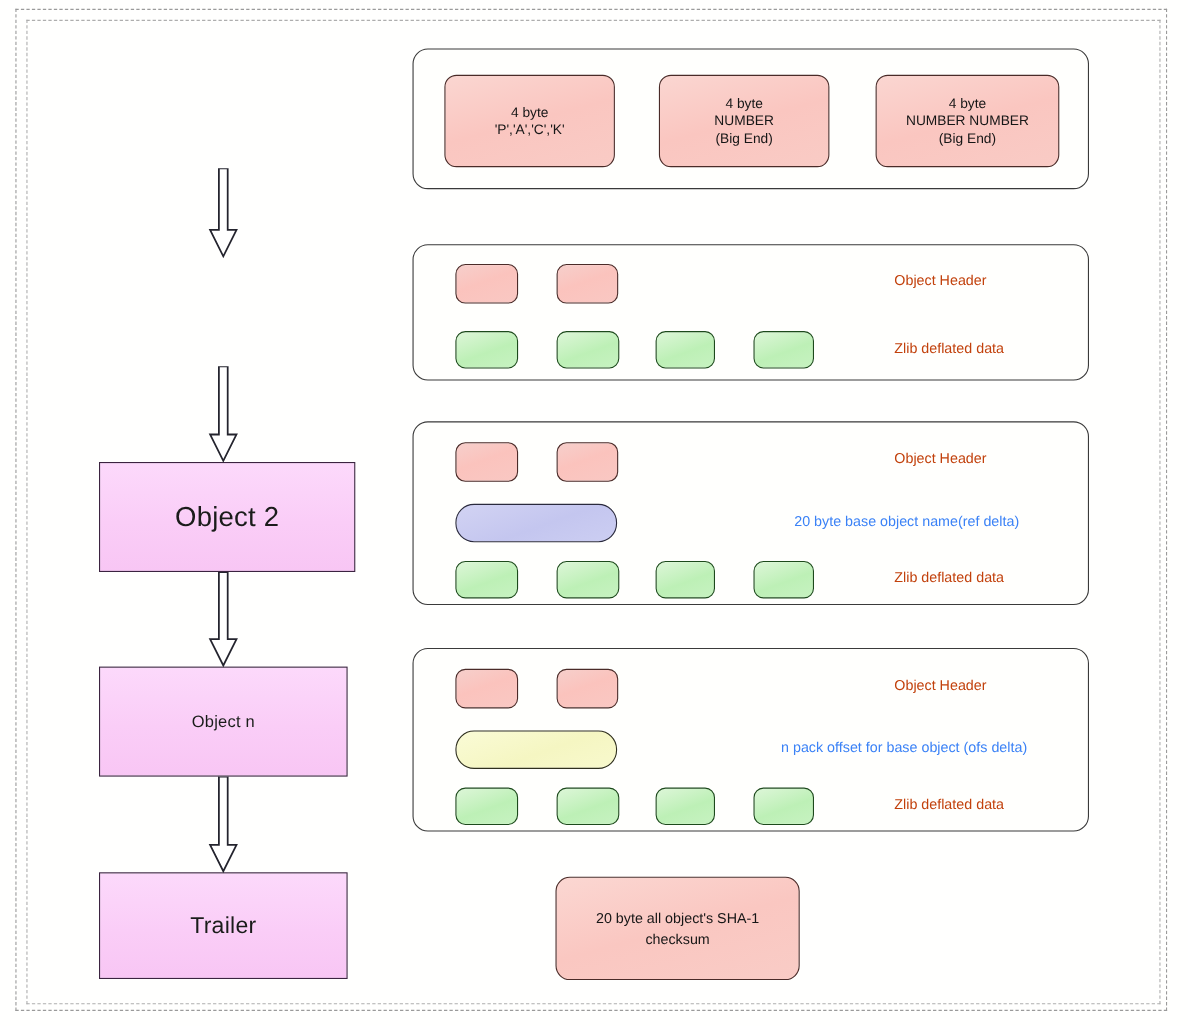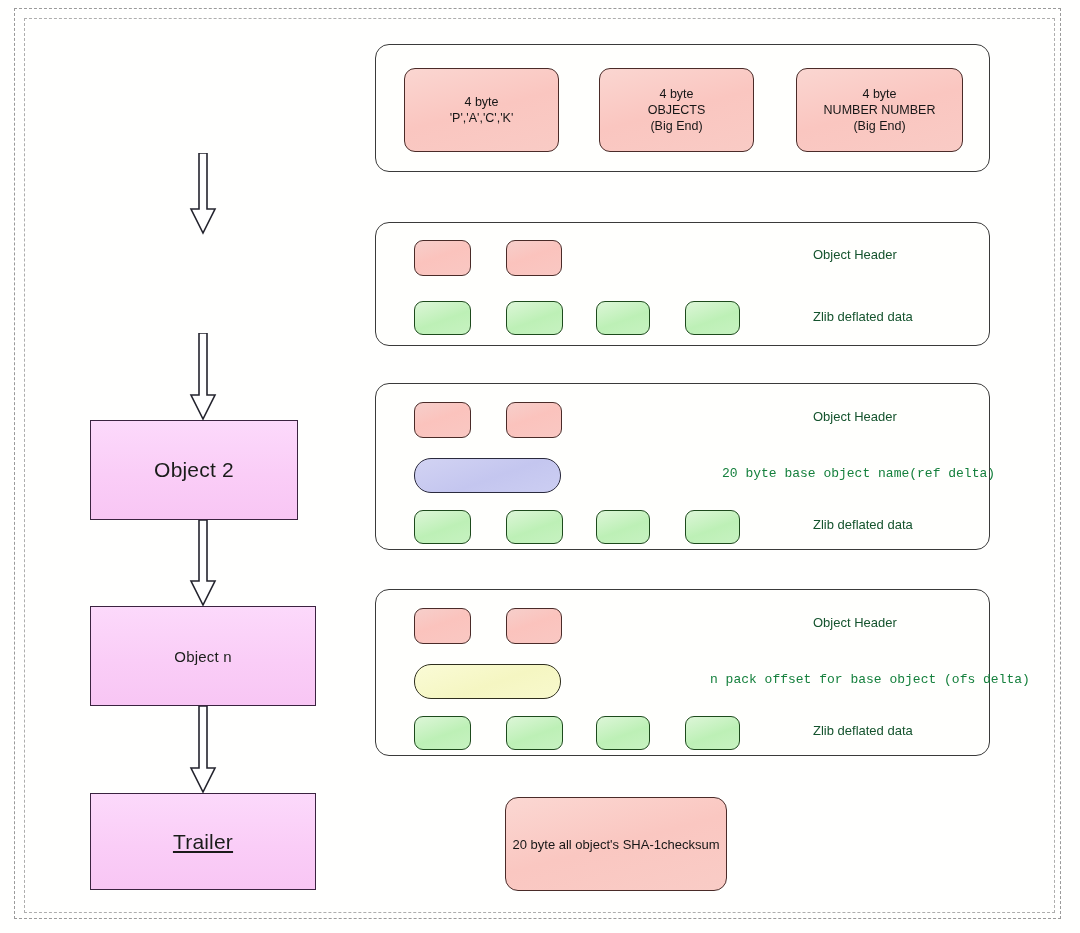--- a/index.html
+++ b/index.html
@@ -96,54 +96,54 @@
     color:#161616;text-align:center;
   }
 
   
   .trailer-chip{
     position:absolute;
     box-sizing:border-box;
     background:linear-gradient(165deg,#fbd7d2 0%,#fac7c1 50%,#f9ccc6 100%);
     border:1.6px solid #4a2b28;
     border-radius:13px;
-    display:flex;flex-direction:row;
+    display:flex;flex-direction:column;
     align-items:center;justify-content:center;
     font-size:13px;line-height:19px;
     color:#161616;text-align:center;
   }
 
   
   .plabel{
     position:absolute;
     font-size:13px;
-    color:#14532d;
+    color:#c2410c;
     white-space:nowrap;
   }
-  .plabel.magenta{ color:#15803d;font-family:Liberation Mono, monospace; }
+  .plabel.magenta{ color:#3b82f6; }
 </style>
 </head>
 <body>
 
 <div id="canvas">
 
   <div class="frame-outer"></div>
   <div class="frame-inner"></div>
 
 
 
-  <div class="stage" style="left:90px;top:420px;width:208px;height:100px;font-size:21px;">
+  <div class="stage" style="left:90px;top:420px;width:233px;height:100px;font-size:25px;">
     <span>Object 2</span>
   </div>
 
   <div class="stage" style="left:90px;top:606px;width:226px;height:100px;font-size:15px;">
     <span>Object n</span>
   </div>
 
-  <div class="stage" style="left:90px;top:793px;width:226px;height:97px;font-size:21px;text-decoration:underline;">
+  <div class="stage" style="left:90px;top:793px;width:226px;height:97px;font-size:21px;">
     <span>Trailer</span>
   </div>
 
   <div class="arrow" style="left:187px;top:153px;">
     <svg width="32" height="82" viewBox="0 0 32 82">
       <polygon points="12,0 20,0 20,56 28,56 16,80 4,56 12,56" fill="#ffffff" stroke="#24242e" stroke-width="1.6" stroke-linejoin="miter"></polygon>
     </svg>
   </div>
 
   <div class="arrow" style="left:187px;top:333px;">
@@ -166,21 +166,21 @@
 
   <div class="panel" style="left:375px;top:44px;width:615px;height:128px;">
 
     <div class="hchip" style="left:28px;top:23px;width:155px;height:84px;">
       <span>4 byte</span>
       <span>'P','A','C','K'</span>
     </div>
 
     <div class="hchip" style="left:223px;top:23px;width:155px;height:84px;">
       <span>4 byte</span>
-      <span>OBJECTS</span>
+      <span>NUMBER</span>
       <span>(Big End)</span>
     </div>
 
     <div class="hchip" style="left:420px;top:23px;width:167px;height:84px;">
       <span>4 byte</span>
       <span>NUMBER NUMBER</span>
       <span>(Big End)</span>
     </div>
   </div>
 

